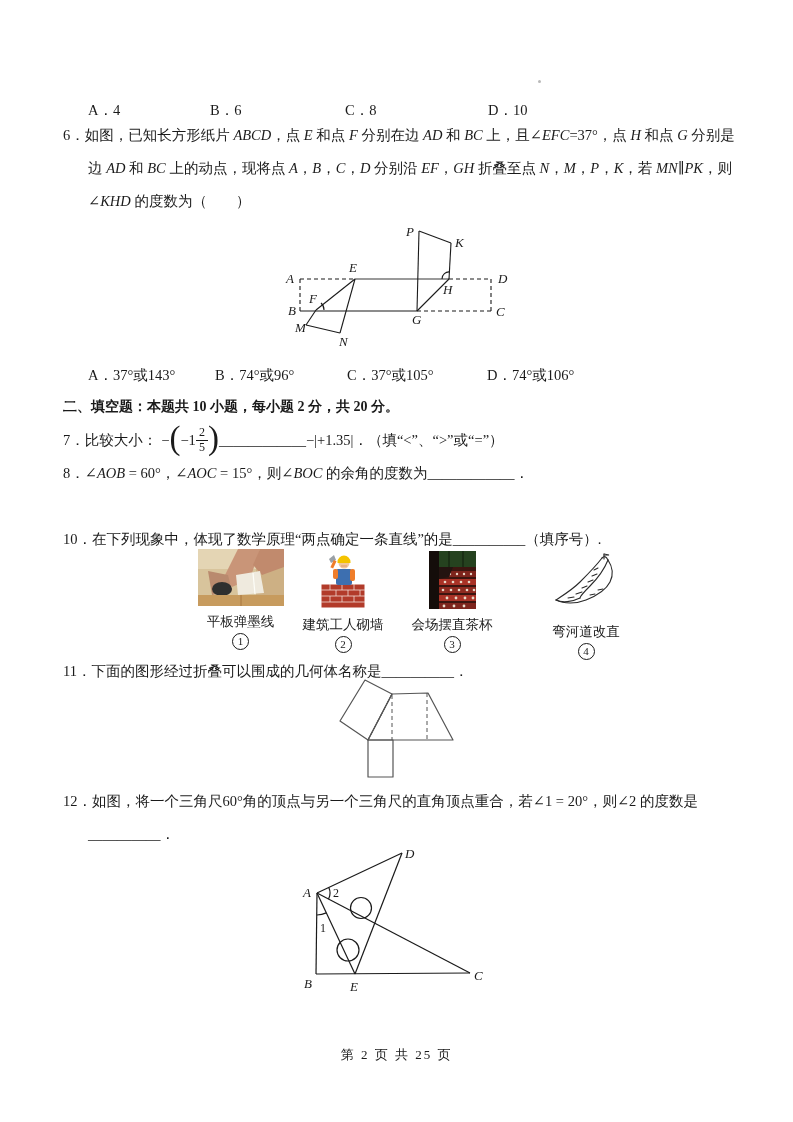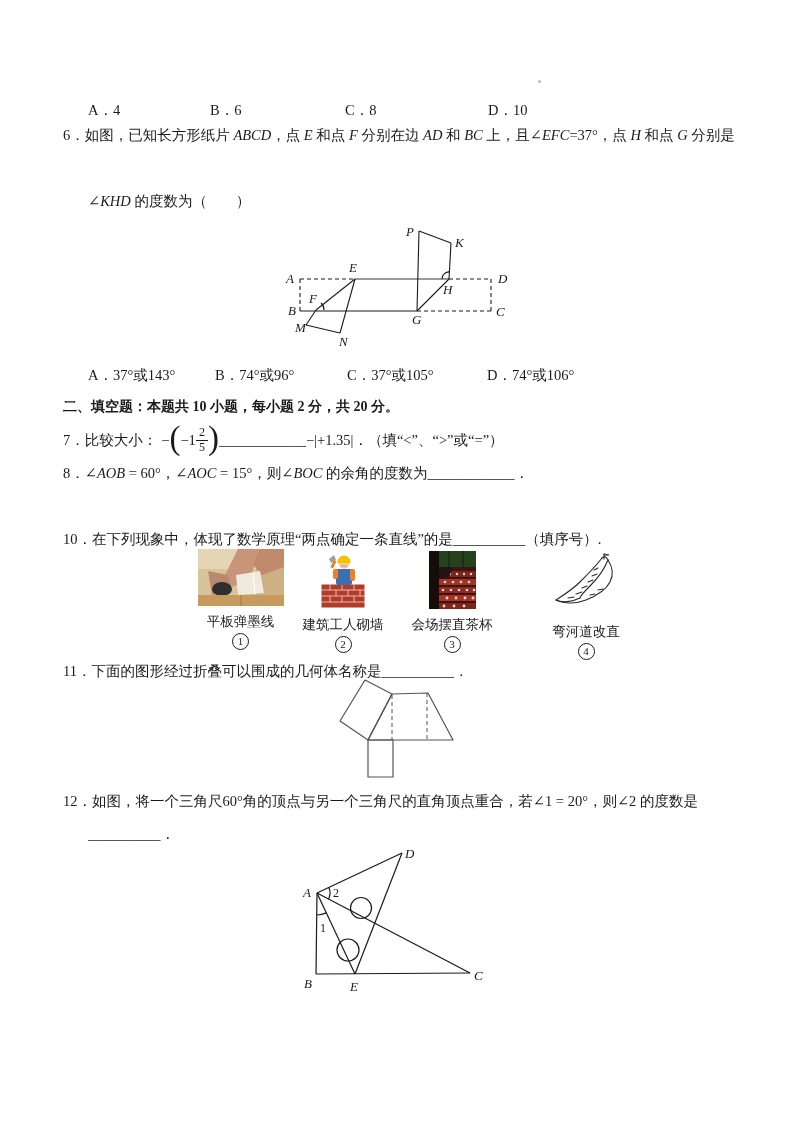--- a/index.html
+++ b/index.html
@@ -40,20 +40,21 @@
   <div class="stray" style="left:538px;top:80px;"></div>
 
   <div class="abs opt-row" style="top:101px;left:0;height:22px;width:793px;">
     <span style="left:88px">A．4</span>
     <span style="left:210px">B．6</span>
     <span style="left:345px">C．8</span>
     <span style="left:488px">D．10</span>
   </div>
 
   <div class="abs line" style="top:124px;left:63px;">6．如图，已知长方形纸片 <i>ABCD</i>，点 <i>E</i> 和点 <i>F</i> 分别在边 <i>AD</i> 和 <i>BC</i> 上，且∠<i>EFC</i>=37°，点 <i>H</i> 和点 <i>G</i> 分别是</div>
+  <div class="abs line" style="top:157px;left:88px;">边 <i>AD</i> 和 <i>BC</i> 上的动点，现将点 <i>A</i>，<i>B</i>，<i>C</i>，<i>D</i> 分别沿 <i>EF</i>，<i>GH</i> 折叠至点 <i>N</i>，<i>M</i>，<i>P</i>，<i>K</i>，若 <i>MN</i>∥<i>PK</i>，则</div>
   <div class="abs line" style="top:190px;left:88px;">∠<i>KHD</i> 的度数为（　　）</div>
 
   <svg class="abs" style="top:222px;left:278px;" width="240" height="134" viewBox="0 0 240 134">
     <g stroke="#1a1a1a" stroke-width="1.1" fill="none">
 
       <path d="M22,57 L77,57" stroke-dasharray="4,3"></path>
       <path d="M171,57 L213,57" stroke-dasharray="4,3"></path>
       <path d="M22,57 L22,89" stroke-dasharray="4,3"></path>
       <path d="M213,57 L213,89" stroke-dasharray="4,3"></path>
       <path d="M139,89 L213,89" stroke-dasharray="4,3"></path>
@@ -270,14 +271,15 @@
     </g>
     <text class="lbl" x="10" y="51">A</text>
     <text class="lbl" x="112" y="12">D</text>
     <text class="lbl" x="11" y="142">B</text>
     <text class="lbl" x="57" y="145">E</text>
     <text class="lbl" x="181" y="134">C</text>
     <text class="num" x="40" y="51">2</text>
     <text class="num" x="27" y="86">1</text>
   </svg>
 
+  <div class="abs footer" style="top:1046px;left:0;">第 2 页 共 25 页</div>
 
 </div>
 
 </body></html>

